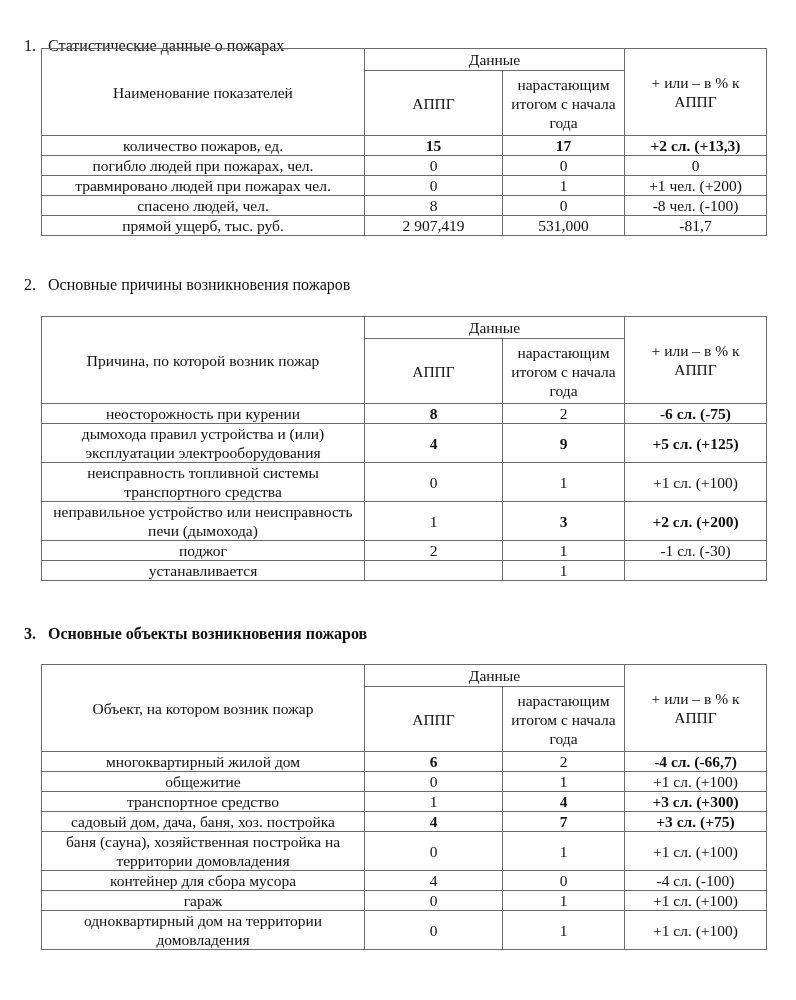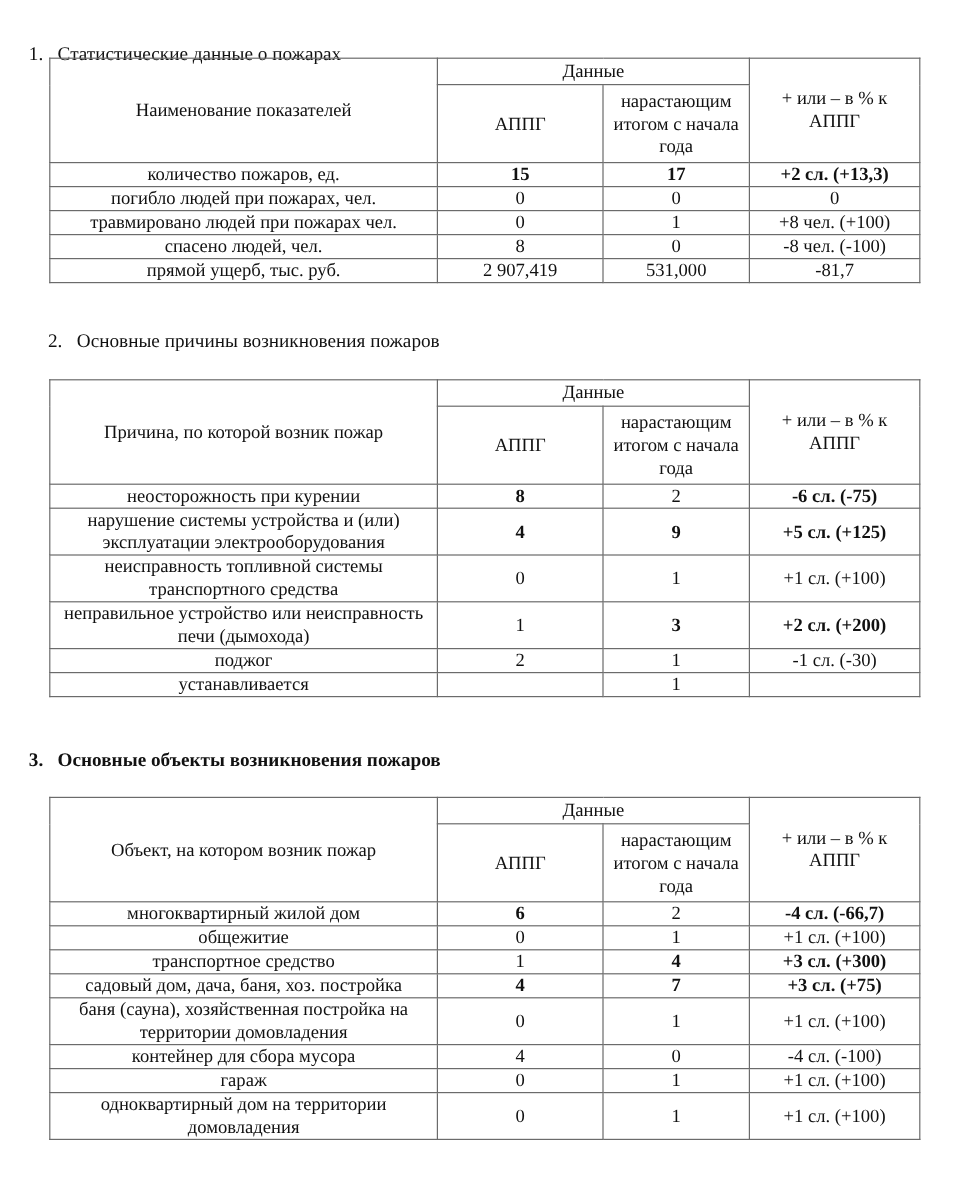--- a/index.html
+++ b/index.html
@@ -44,38 +44,38 @@
       <tr>
         <td class="">погибло людей при пожарах, чел.</td>
         <td class="">0</td>
         <td class="">0</td>
         <td class="">0</td>
       </tr>
       <tr>
         <td class="">травмировано людей при пожарах чел.</td>
         <td class="">0</td>
         <td class="">1</td>
-        <td class="">+8 чел. (+100)</td>
+        <td class="">+1 чел. (+200)</td>
       </tr>
       <tr>
         <td class="">спасено людей, чел.</td>
         <td class="">8</td>
         <td class="">0</td>
         <td class="">-8 чел. (-100)</td>
       </tr>
       <tr>
         <td class="">прямой ущерб, тыс. руб.</td>
         <td class="">2 907,419</td>
         <td class="">531,000</td>
         <td class="">-81,7</td>
       </tr>
     </tbody>
   </table>
 
-<div class="section-title" style="top:276px;margin-left:16px;"><span class="num">2.</span><span>Основные причины возникновения пожаров</span></div>
+<div class="section-title" style="top:276px;"><span class="num">2.</span><span>Основные причины возникновения пожаров</span></div>
 <table style="top:316px;">
     <colgroup>
       <col class="c1">
       <col class="c2">
       <col class="c3">
       <col class="c4">
     </colgroup>
     <tbody>
       <tr class="hdr-data">
     <td rowspan="2">Причина, по которой возник пожар</td>
@@ -86,21 +86,21 @@
     <td>АППГ</td>
     <td>нарастающим итогом с начала года</td>
       </tr>
       <tr>
         <td class="">неосторожность при курении</td>
         <td class="b">8</td>
         <td class="">2</td>
         <td class="b">-6 сл. (-75)</td>
       </tr>
       <tr>
-        <td class="">нарушение системы устройства и (или) эксплуатации электрооборудования</td>
+        <td class="">дымохода правил устройства и (или) эксплуатации электрооборудования</td>
         <td class="b">4</td>
         <td class="b">9</td>
         <td class="b">+5 сл. (+125)</td>
       </tr>
       <tr>
         <td class="">неисправность топливной системы транспортного средства</td>
         <td class="">0</td>
         <td class="">1</td>
         <td class="">+1 сл. (+100)</td>
       </tr>

